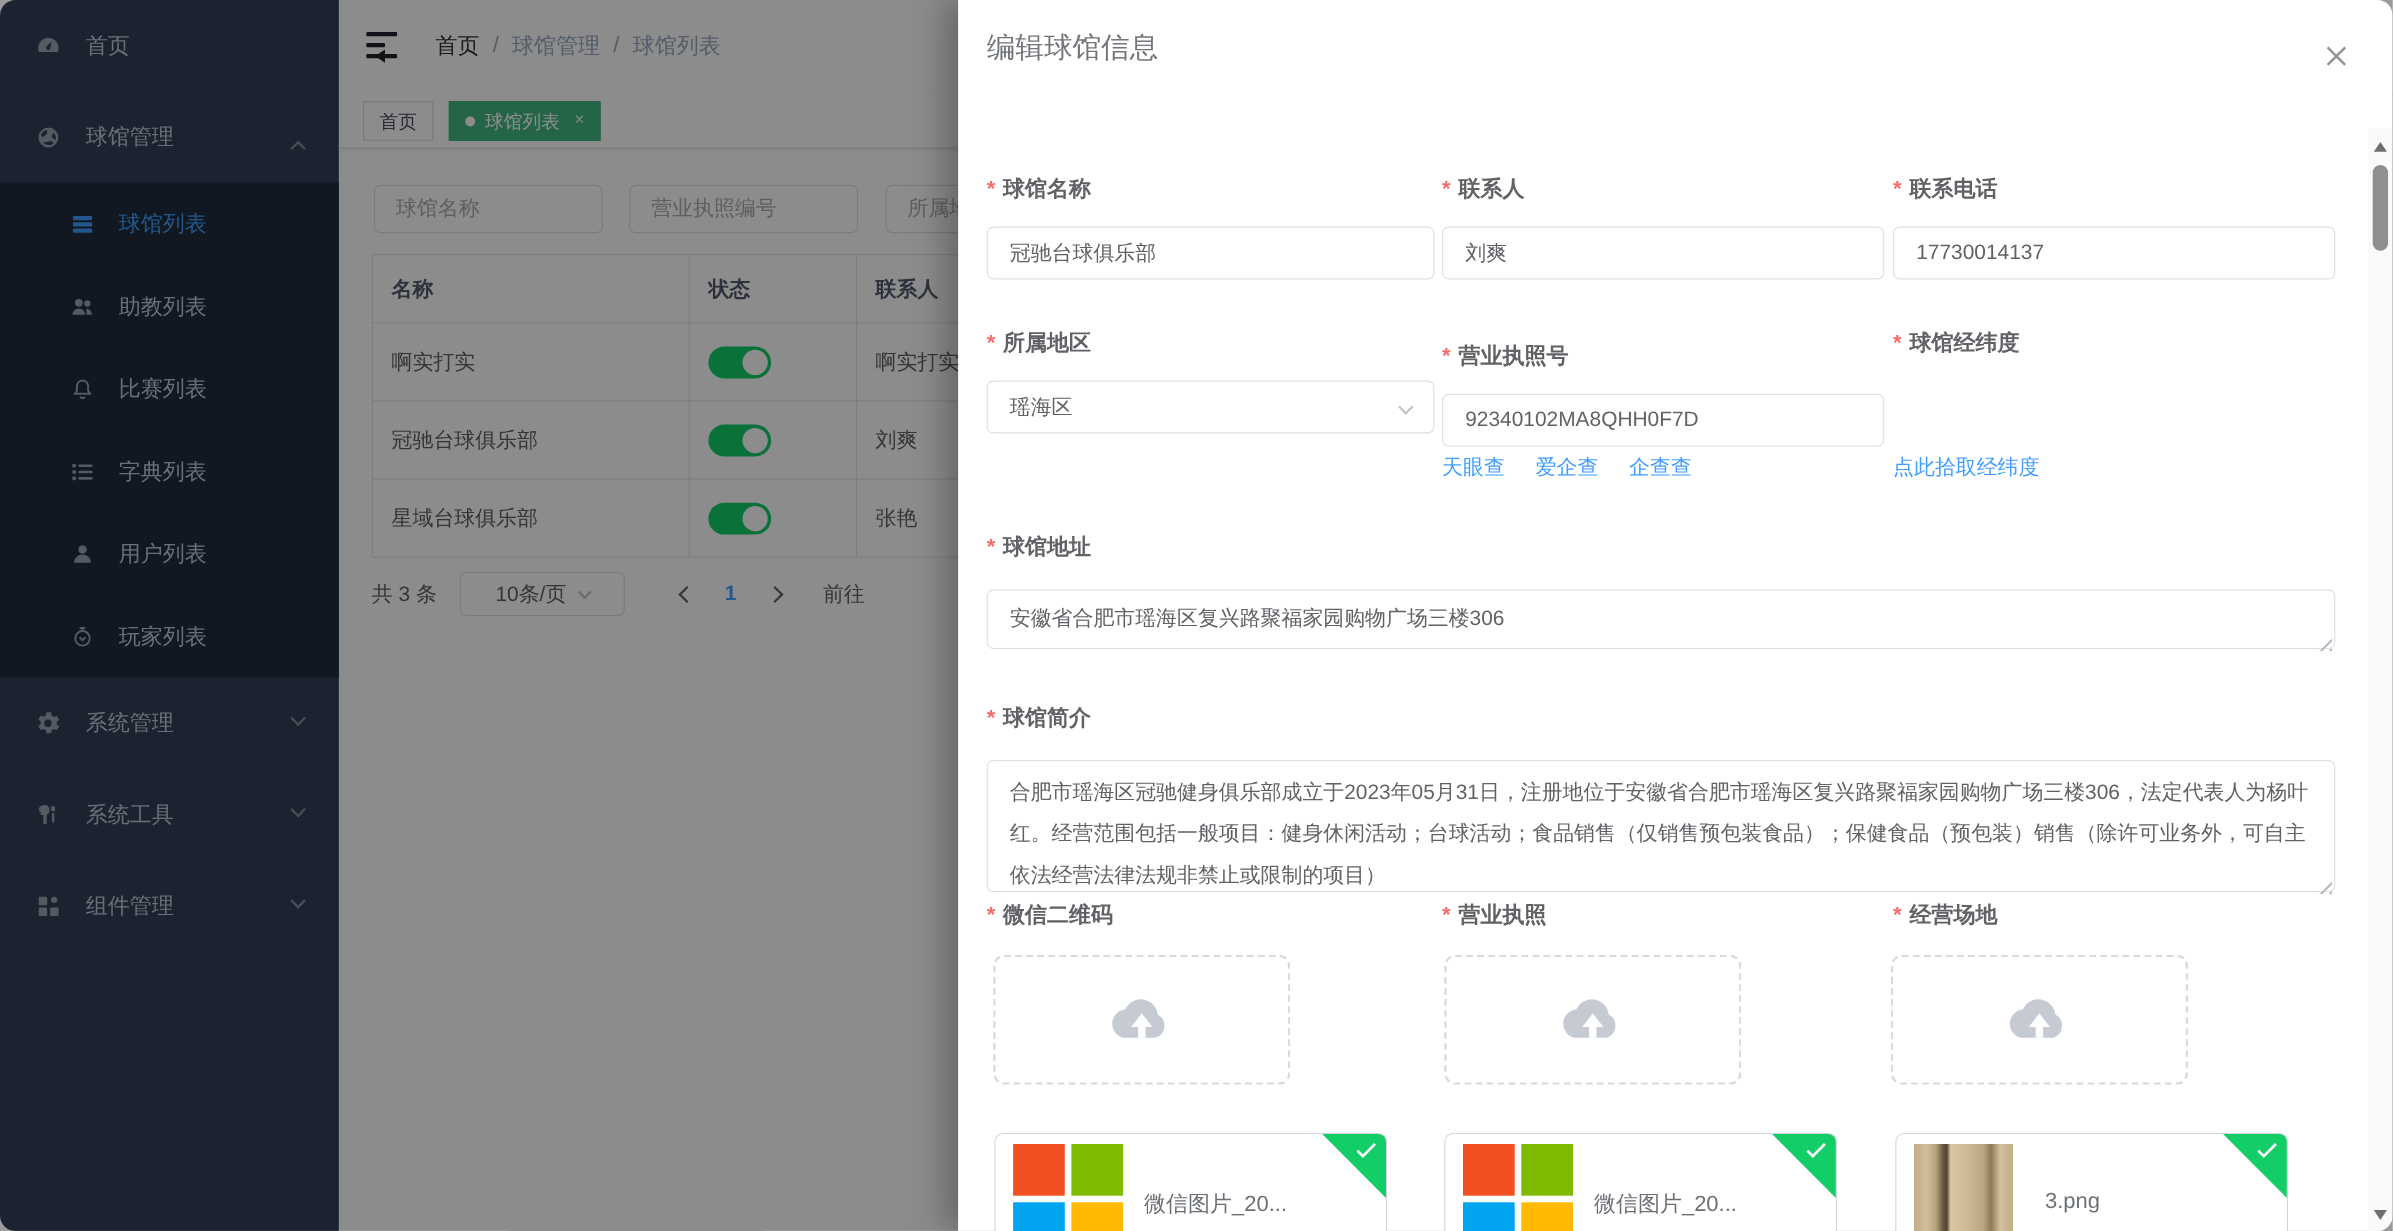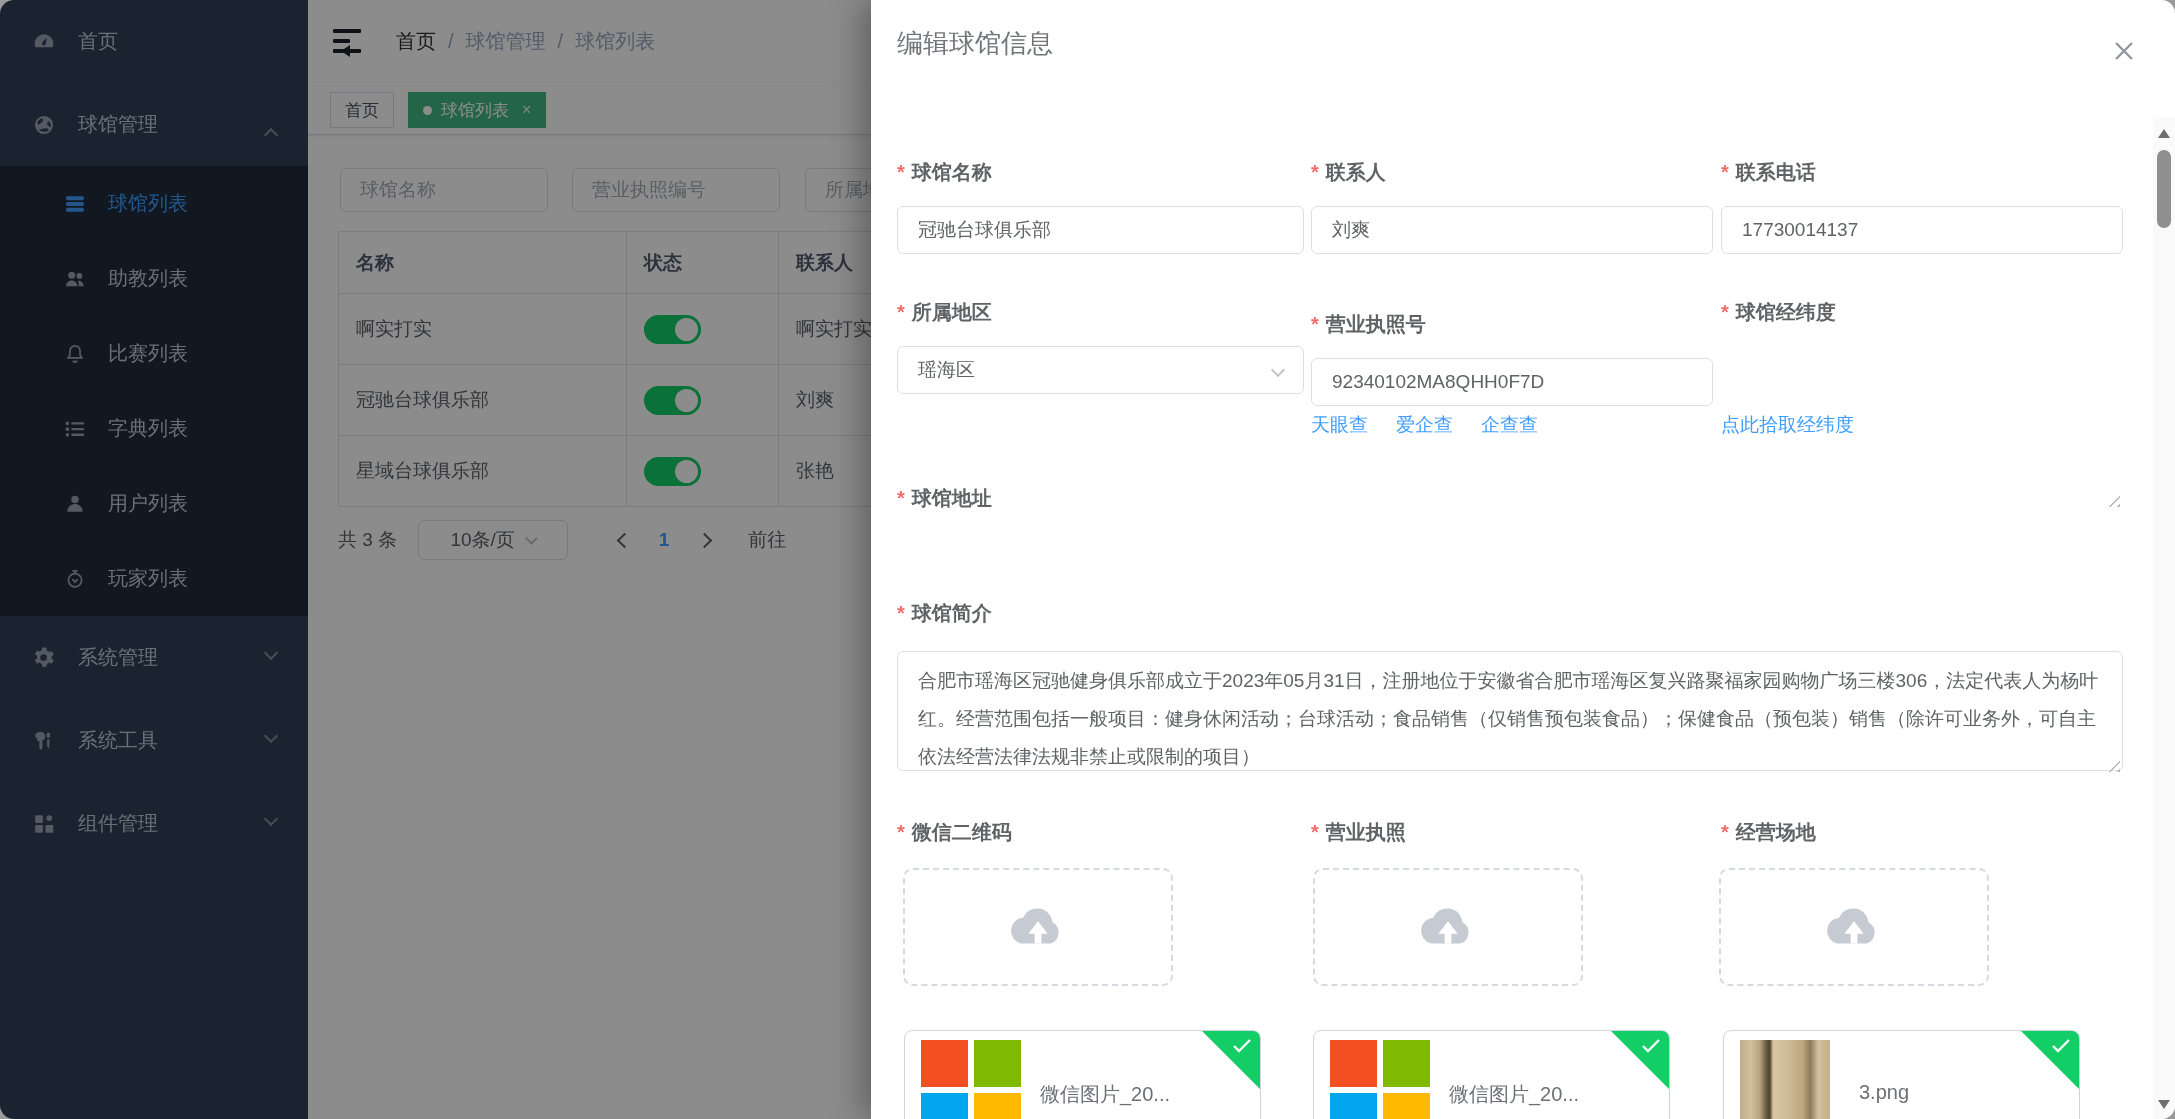--- a/index.html
+++ b/index.html
@@ -392,25 +392,26 @@
       <a class="blue-link">爱企查</a>
       <a class="blue-link">企查查</a>
     </div>
     <div class="link-row" style="left:850px;">
       <a class="blue-link">点此拾取经纬度</a>
     </div>
 
     <div class="field" style="left:26px; top:486px; width:1226px;">
       <div class="f-label"><span class="req">*</span><span>球馆地址</span></div>
       <div class="ta-wrap">
+        <textarea class="f-textarea" style="height: 54px; padding-top: 7px;" rows="1">安徽省合肥市瑶海区复兴路聚福家园购物广场三楼306</textarea>
         <span class="ta-handle"></span>
       </div>
     </div>
 
-    <div class="field" style="left:26px; top:601px; width:1226px;">
+    <div class="field" style="left:26px; top:641px; width:1226px;">
       <div class="f-label"><span class="req">*</span><span>球馆简介</span></div>
       <div class="ta-wrap">
         <textarea class="f-textarea" style="height: 120px; padding-top: 10px;" rows="3">合肥市瑶海区冠驰健身俱乐部成立于2023年05月31日，注册地位于安徽省合肥市瑶海区复兴路聚福家园购物广场三楼306，法定代表人为杨叶红。经营范围包括一般项目：健身休闲活动；台球活动；食品销售（仅销售预包装食品）；保健食品（预包装）销售（除许可业务外，可自主依法经营法律法规非禁止或限制的项目）</textarea>
         <span class="ta-handle"></span>
       </div>
     </div>
 
     <div class="field" style="left:26px; top:820px;">
       <div class="f-label"><span class="req">*</span><span>微信二维码</span></div>
     </div>

